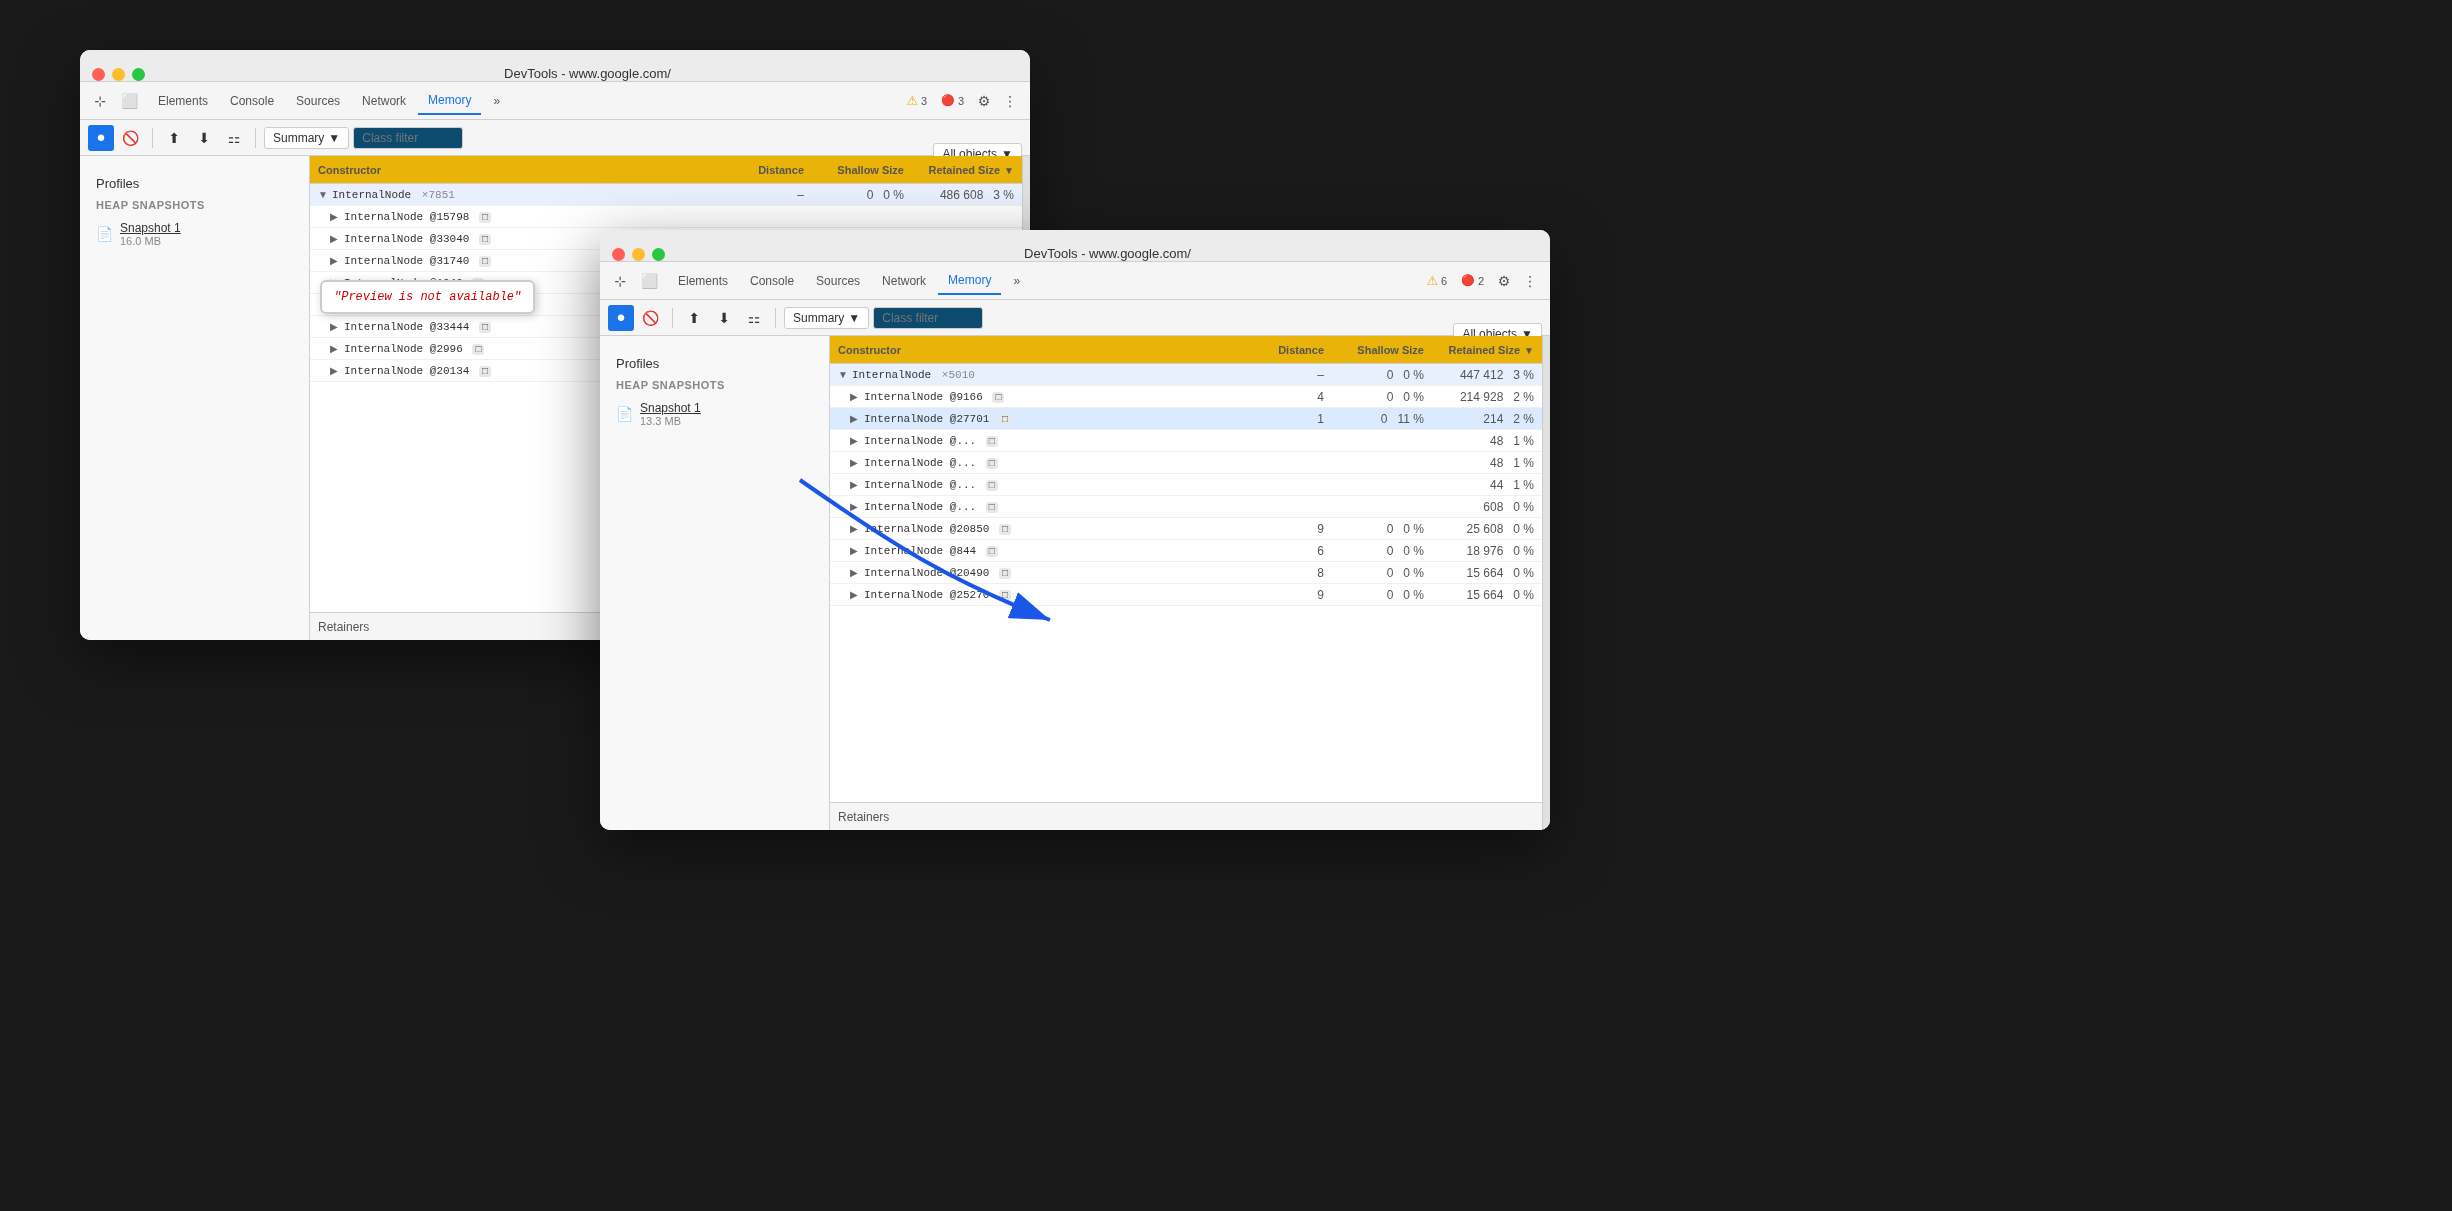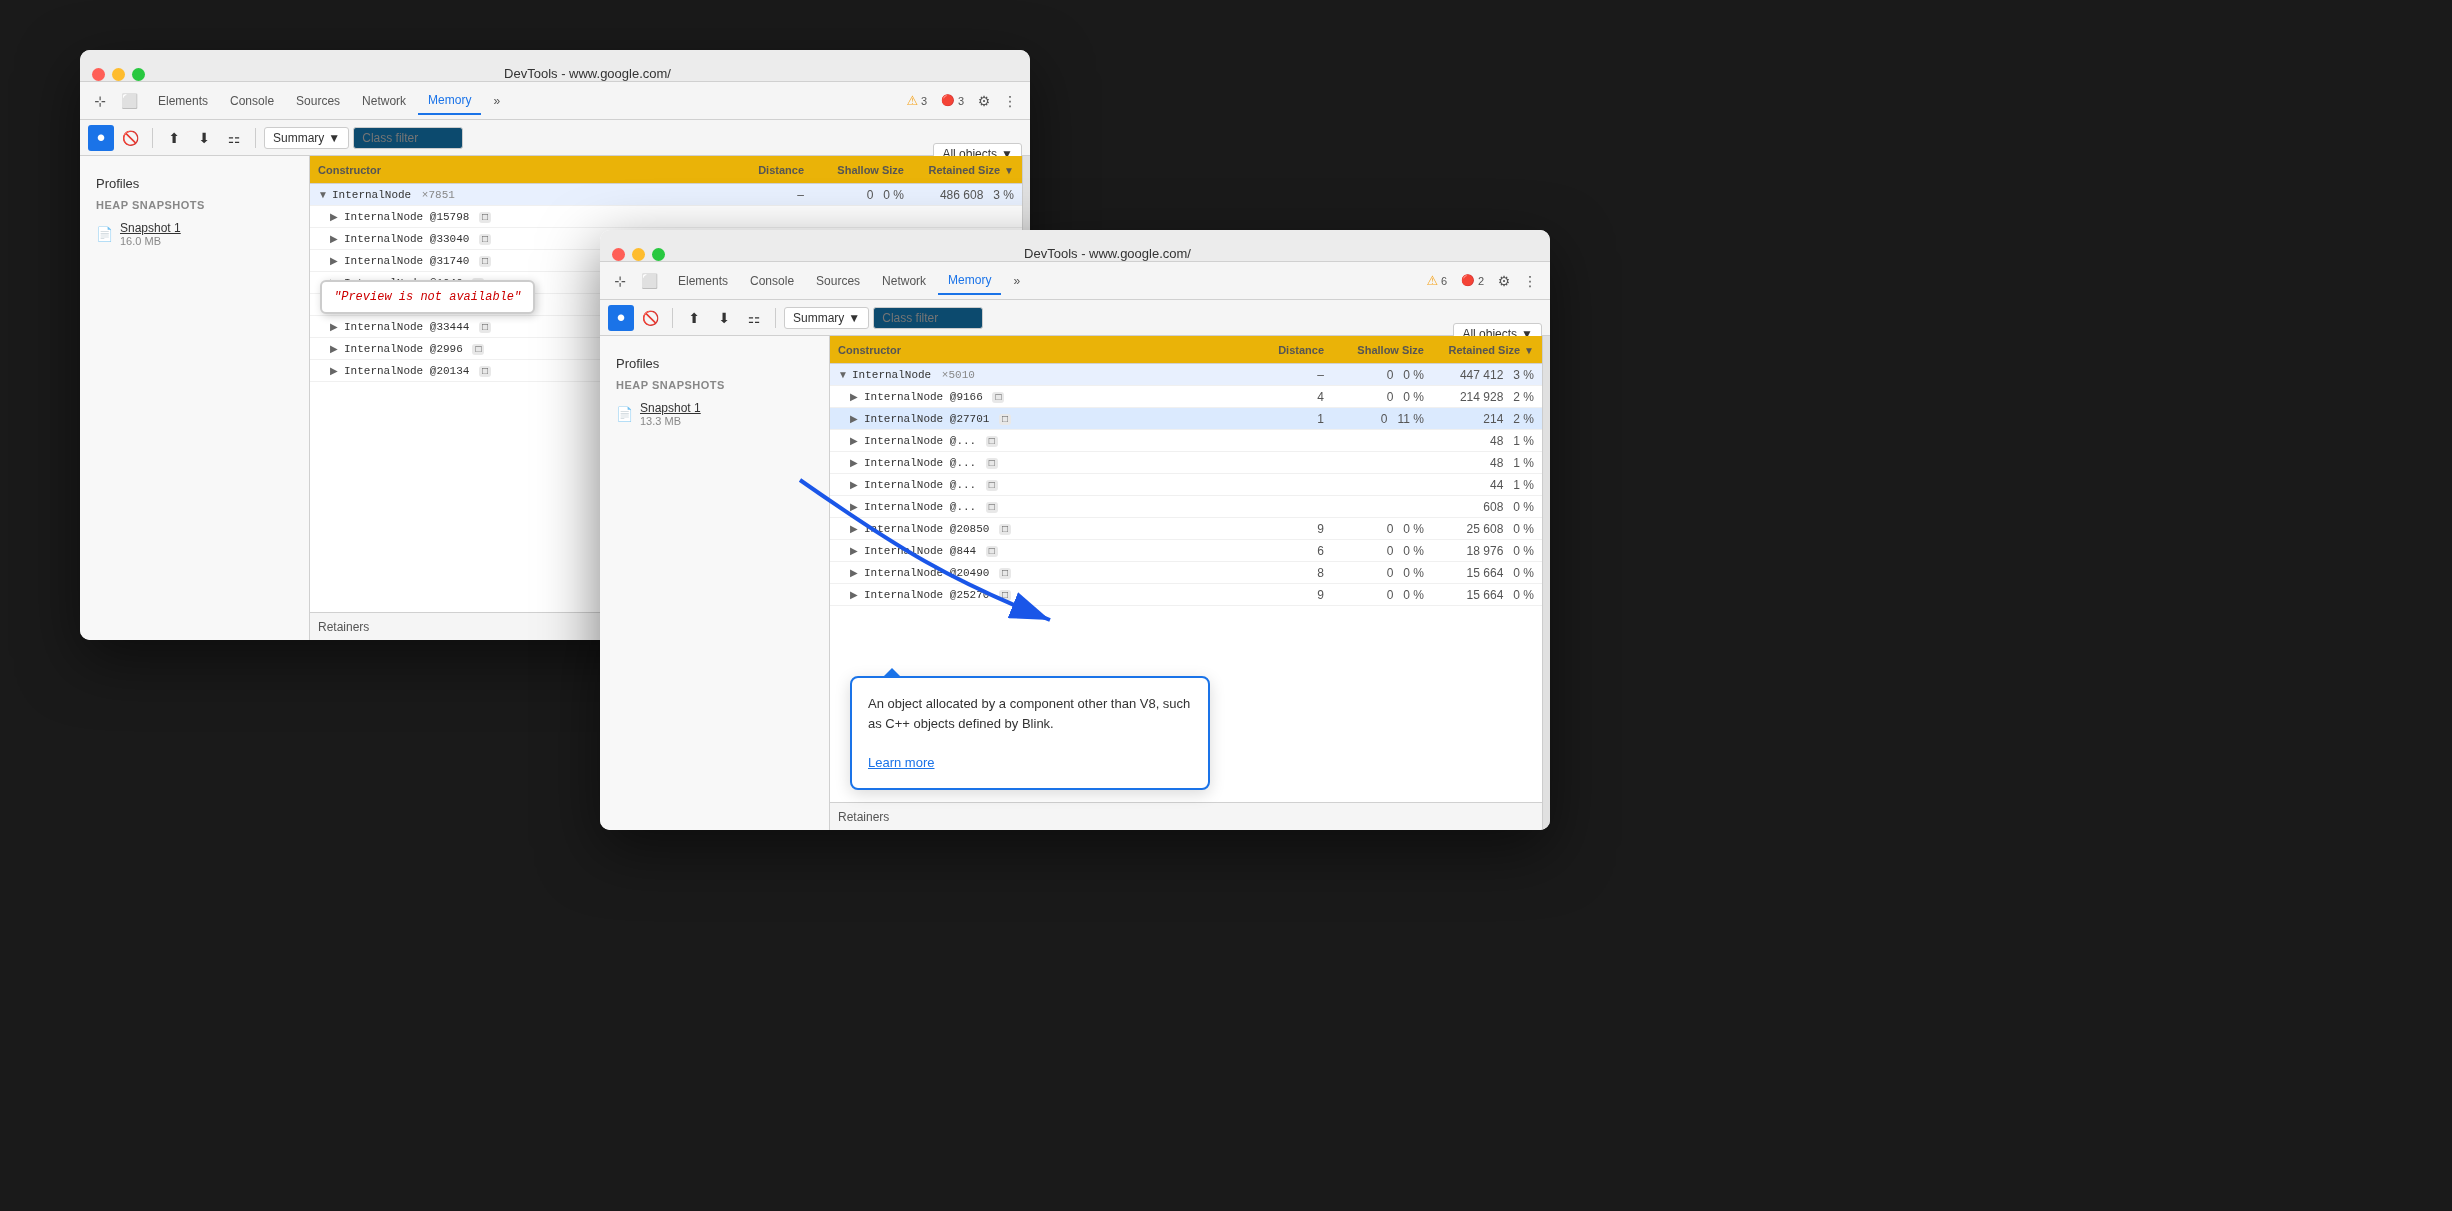--- a/index.html
+++ b/index.html
@@ -689,25 +689,20 @@
         </div>
         <div class="table-row child-row">
           <span class="row-expander">▶</span>
           <span class="row-name">InternalNode @25270 <span class="row-badge">□</span></span>
           <span class="row-distance">9</span>
           <span class="row-shallow">0 &nbsp; 0 %</span>
           <span class="row-retained">15 664 &nbsp; 0 %</span>
         </div>
       </div>
 
-      <div class="info-bubble" style="bottom: 40px; left: 20px;">
-        <p>An object allocated by a component other than V8, such as C++ objects defined by Blink.</p>
-        <br>
-        <a class="info-link">Learn more</a>
-      </div>
 
       <div class="retainers-bar">
         <span>Retainers</span>
       </div>
     </div>
     <div class="scrollbar-stub"></div>
   </div>
 </div>
 
 <svg class="arrow-svg" style="top:0;left:0;width:2452px;height:1211px;pointer-events:none;">

